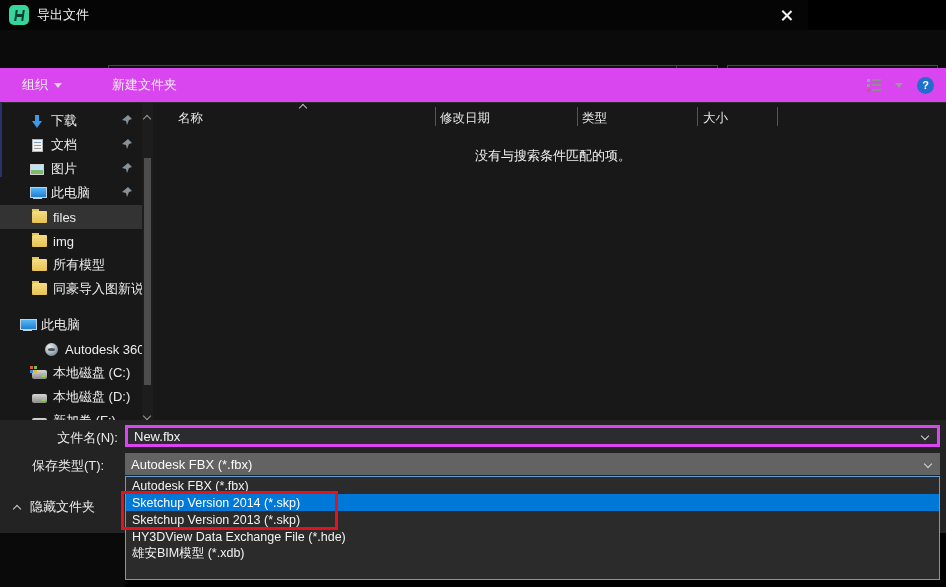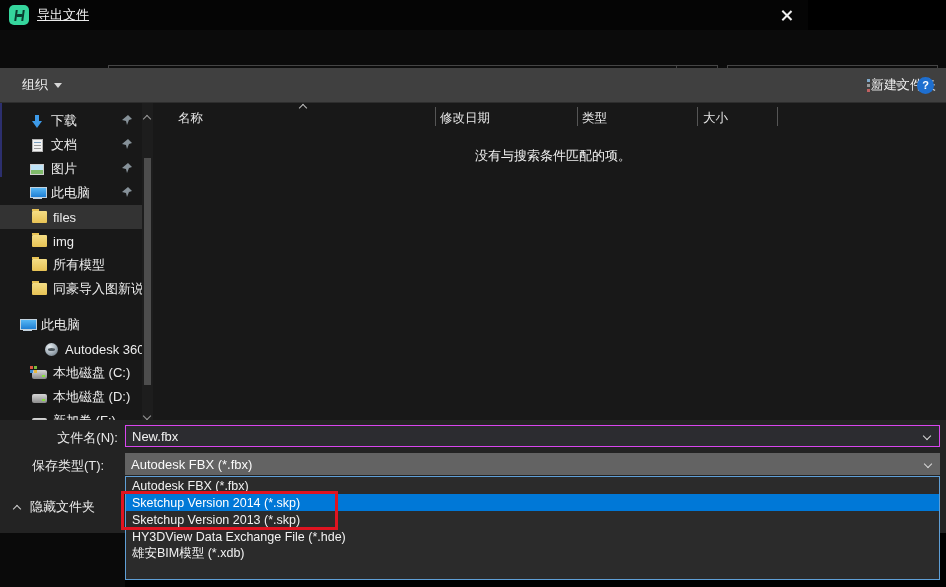--- a/index.html
+++ b/index.html
@@ -1,20 +1,20 @@
 <!DOCTYPE html>
 <html><head>
 <meta charset="utf-8">
 <style>
   * { margin:0; padding:0; box-sizing:border-box; }
   html,body { width:946px; height:587px; overflow:hidden; background:#000; }
   body { font-family:"Liberation Sans","DejaVu Sans",sans-serif; color:#e8e8e8; position:relative; }
 
   
-  .titlebar { position:absolute; left:0; top:0; width:808px; height:30px; background:#050505; display:flex; align-items:center;text-decoration:underline; }
+  .titlebar { position:absolute; left:0; top:0; width:808px; height:30px; background:#050505; display:flex; align-items:center; }
   .app-icon { width:20px; height:20px; margin-left:9px; background:#35d59c; border-radius:5px; display:flex; align-items:center; justify-content:center; }
   .app-glyph { width:9px; height:11px; border-left:2.5px solid #093d2f; border-right:2.5px solid #093d2f; position:relative; transform:skewX(-8deg); }
   .app-glyph::after { content:""; position:absolute; left:0; right:0; top:4px; height:2.5px; background:#093d2f; }
   .win-title { margin-left:8px; font-size:13px; color:#f2f2f2; }
   .close-btn { position:absolute; right:8px; top:4px; width:28px; height:22px; display:flex; align-items:center; justify-content:center; }
   .x-icon { position:relative; width:13px; height:13px; }
   .x-icon::before,.x-icon::after { content:""; position:absolute; left:6px; top:0; width:1.5px; height:13px; background:#efefef; }
   .x-icon::before { transform:rotate(45deg);} .x-icon::after { transform:rotate(-45deg);}
 
   
@@ -33,21 +33,21 @@
   .crumb-right { position:absolute; right:0; top:0; height:28px; display:flex; align-items:center; }
   .crumb-dd { padding:0 12px; }
   .crumb-div { width:1px; height:28px; background:#454545; }
   .refresh-btn { padding:0 13px; display:flex; align-items:center; }
   .search-box { position:absolute; left:727px; top:35px; width:211px; height:30px; background:#0d0d0d; border:1px solid #454545; display:flex; align-items:center; }
   .search-input { flex:1; background:transparent; border:none; outline:none; color:#cfcfcf; font-size:12.5px; padding-left:9px; font-family:inherit; }
   .search-input::placeholder { color:#9d9d9d; opacity:1; }
   .search-ic { margin-right:9px; }
 
   
-  .toolbar { position:absolute; left:0; top:68px; width:946px; height:35px; background:#404040; border-bottom:1px solid #2d2d2d; display:flex; align-items:center;justify-content:space-between; }
+  .toolbar { position:absolute; left:0; top:68px; width:946px; height:35px; background:#d946ef; border-bottom:1px solid #2d2d2d; display:flex; align-items:center; }
   .tb-btn { font-size:13px; color:#f0f0f0; display:flex; align-items:center; gap:6px; padding:0 10px; }
   .organize { margin-left:12px; }
   .tri-down { width:0; height:0; border-left:4px solid transparent; border-right:4px solid transparent; border-top:5px solid #d8d8d8; }
   .newfolder { margin-left:30px; }
   .tb-right { position:absolute; right:12px; display:flex; align-items:center; gap:14px; }
   .view-ic { width:14px; height:12px; position:relative; }
   .view-ic .vrow { position:absolute; left:0; width:14px; height:2px; }
   .view-ic .vrow i { position:absolute; left:0; top:0; width:3px; height:3px; display:block; }
   .view-ic .vrow b { position:absolute; left:5px; top:0; width:9px; height:2px; display:block; background:#8f8f8f; }
   .help-btn { width:17px; height:17px; border-radius:50%; background:#1e6fd0; color:#fff; font-size:11px; font-weight:bold; display:flex; align-items:center; justify-content:center; }
@@ -90,21 +90,21 @@
   .list-area { position:absolute; left:160px; top:0; width:786px; height:317px; }
   .col-label { position:absolute; top:7px; font-size:12.5px; color:#e6e6e6; }
   .col-sep { position:absolute; top:4px; width:1px; height:19px; background:#555; }
   .sort-caret { position:absolute; left:140px; top:2px; width:6px; height:6px; border-right:1.4px solid #bdbdbd; border-bottom:1.4px solid #bdbdbd; transform:rotate(-135deg); }
   .empty-msg { position:absolute; left:0; width:100%; top:44px; text-align:center; font-size:13px; color:#f0f0f0; }
 
   
   .footer { position:absolute; left:0; top:420px; width:946px; height:113px; background:#232323; }
   .f-label { position:absolute; font-size:13px; color:#eaeaea; text-align:right; width:100px; left:18px; }
   .lbl-name { top:9px; } .lbl-type { top:37px;text-align:center; }
-  .fname-box { position:absolute; left:125px; top:5px; width:815px; height:22px; background:#2c2c30; border:1px solid #d946ef; display:flex; align-items:center; }
+  .fname-box { position:absolute; left:125px; top:5px; width:815px; height:22px; background:#2c2c30; border:3px solid #d946ef; display:flex; align-items:center; }
   .fname-input { flex:1; background:transparent; border:none; outline:none; color:#f2f2f2; font-size:13px; padding-left:6px; font-family:inherit; }
   .combo-box { position:absolute; left:125px; top:33px; width:815px; height:22px; background:#636363; display:flex; align-items:center; }
   .combo-text { font-size:13px; color:#fafafa; padding-left:6px; }
   .box-chev { margin-left:auto; margin-right:9px; width:6px; height:6px; border-right:1.5px solid #d8d8d8; border-bottom:1.5px solid #d8d8d8; transform:rotate(45deg); flex:none; }
   .hide-folders { position:absolute; left:14px; top:78px; display:flex; align-items:center; gap:10px; font-size:13px; color:#ececec; }
   .hf-chev { width:6px; height:6px; border-right:1.6px solid #cfcfcf; border-bottom:1.6px solid #cfcfcf; transform:rotate(-135deg); margin-top:3px; }
   .footer-endcap { position:absolute; left:0; top:533px; width:125px; height:54px; background:#0a0a0a; }
 
   
   .dropdown { position:absolute; left:125px; top:476px; width:815px; height:104px; background:#2b2b2b; border:1px solid #5f9fd6; z-index:5; }

